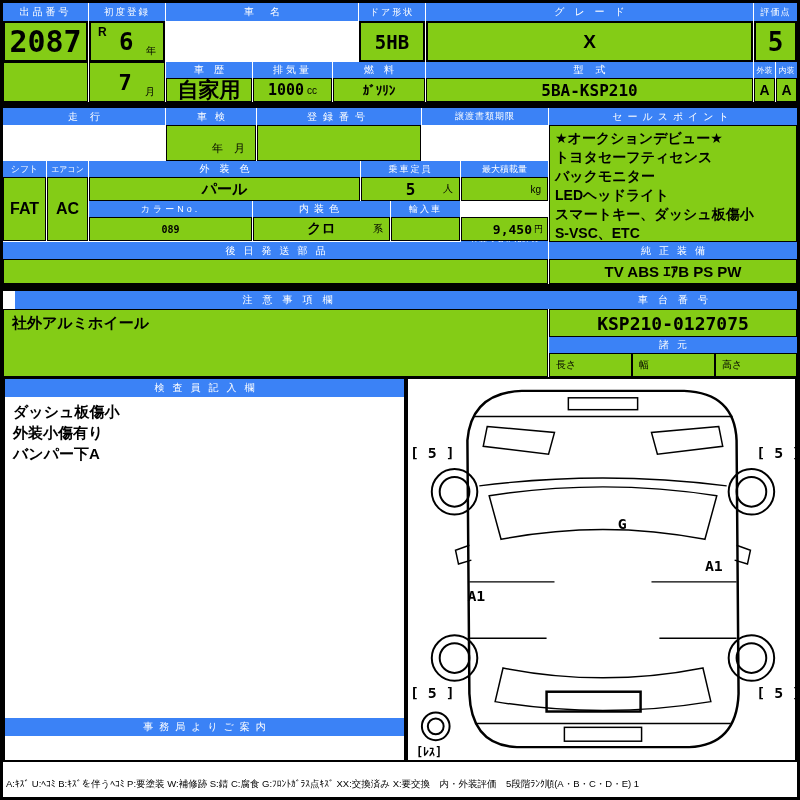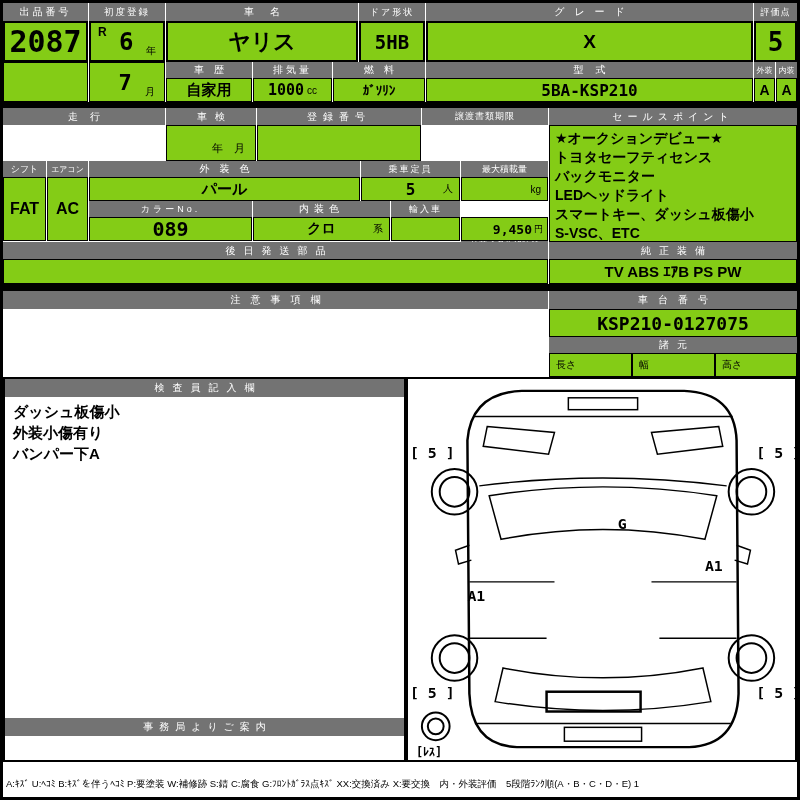--- a/index.html
+++ b/index.html
@@ -1,19 +1,19 @@
 <!DOCTYPE html>
 <html><head>
 <meta charset="utf-8">
 <style>
   html,body{margin:0;padding:0;}
   body{width:800px;height:800px;background:#fff;color:#000;font-family:"Liberation Sans","DejaVu Sans",sans-serif;}
   .sheet{position:relative;width:800px;height:800px;background:#fff;border:3px solid #000;box-sizing:border-box;overflow:hidden;}
   .a{position:absolute;box-sizing:border-box;}
-  .h{background:#737373;color:#fff;display:flex;align-items:center;justify-content:center;
+  .h{background:#3b82f6;color:#fff;display:flex;align-items:center;justify-content:center;
      font-size:10px;letter-spacing:4px;white-space:nowrap;overflow:hidden;}
   .c{background:#84cc16;border:1px solid #000;display:flex;align-items:center;justify-content:center;
      font-weight:bold;white-space:nowrap;overflow:hidden;}
   .bthick{border-width:2px;}
   .band{background:#000;}
   .num{font-family:"DejaVu Sans Mono","Liberation Mono",monospace;font-weight:bold;}
   .unit{font-size:10px;font-weight:normal;margin-left:3px;}
   .list{flex-direction:column;align-items:flex-start;justify-content:flex-start;}
   .softval{font-weight:normal;font-size:11px;justify-content:flex-end;align-items:flex-end;padding:0 10px 4px 0;}
   .toplft{align-items:flex-start;justify-content:flex-start;padding:4px 8px;}
@@ -30,33 +30,32 @@
   <div class="a h" style="left:356px;top:0;width:66px;height:18px;font-size:9px;letter-spacing:2px;">ドア形状</div>
   <div class="a h" style="left:423px;top:0;width:327px;height:18px;letter-spacing:10px;padding-left:10px;">グレード</div>
   <div class="a h" style="left:751px;top:0;width:43px;height:18px;font-size:9px;letter-spacing:1px;">評価点</div>
 
   <div class="a c bthick num" style="left:0;top:18px;width:85px;height:41px;font-size:30px;">2087</div>
   <div class="a c bthick" style="left:86px;top:18px;width:76px;height:41px;justify-content:space-between;padding:2px 7px;">
     <span style="font-size:12px;align-self:flex-start;">R</span>
     <span class="num" style="font-size:24px;">6</span>
     <span style="font-size:10px;font-weight:normal;align-self:flex-end;">年</span>
   </div>
-  <div class="a c bthick" style="left:163px;top:18px;width:192px;height:41px;font-size:22px;">ヤリス</div>
   <div class="a c bthick num" style="left:356px;top:18px;width:66px;height:41px;font-size:19px;">5HB</div>
   <div class="a c bthick" style="left:423px;top:18px;width:327px;height:41px;font-size:19px;">X</div>
   <div class="a c bthick num" style="left:751px;top:18px;width:43px;height:41px;font-size:26px;">5</div>
 
   <div class="a c" style="left:0;top:59px;width:85px;height:40px;"></div>
   <div class="a c" style="left:86px;top:59px;width:76px;height:40px;justify-content:space-between;padding:2px 9px;">
     <span style="width:6px;"></span>
     <span class="num" style="font-size:22px;">7</span>
     <span style="font-size:10px;font-weight:normal;align-self:flex-end;">月</span>
   </div>
   <div class="a h" style="left:163px;top:59px;width:86px;height:16px;letter-spacing:10px;padding-left:10px;">車歴</div>
-  <div class="a c" style="left:163px;top:75px;width:86px;height:24px;font-size:15px;">自家用</div>
+  <div class="a c" style="left:163px;top:75px;width:86px;height:24px;font-size:21px;">自家用</div>
   <div class="a h" style="left:250px;top:59px;width:79px;height:16px;letter-spacing:3px;">排気量</div>
   <div class="a c" style="left:250px;top:75px;width:79px;height:24px;">
     <span class="num" style="font-size:15px;">1000</span>
     <span class="unit">cc</span>
   </div>
   <div class="a h" style="left:330px;top:59px;width:92px;height:16px;letter-spacing:10px;padding-left:10px;">燃料</div>
   <div class="a c" style="left:330px;top:75px;width:92px;height:24px;font-size:13px;">ｶﾞｿﾘﾝ</div>
   <div class="a h" style="left:423px;top:59px;width:327px;height:16px;letter-spacing:12px;padding-left:12px;">型式</div>
   <div class="a c num" style="left:423px;top:75px;width:327px;height:24px;font-size:16px;">5BA-KSP210</div>
   <div class="a h" style="left:751px;top:59px;width:21px;height:16px;font-size:8px;letter-spacing:0;">外装</div>
@@ -89,42 +88,43 @@
   <div class="a h" style="left:86px;top:158px;width:271px;height:16px;letter-spacing:10px;padding-left:10px;">外装色</div>
   <div class="a c" style="left:86px;top:174px;width:271px;height:24px;font-size:15px;">パール</div>
   <div class="a h" style="left:358px;top:158px;width:99px;height:16px;font-size:9px;letter-spacing:2px;">乗車定員</div>
   <div class="a c" style="left:358px;top:174px;width:99px;height:24px;position:absolute;">
     <span class="num" style="font-size:16px;">5</span>
     <span style="position:absolute;right:6px;font-size:10px;font-weight:normal;">人</span>
   </div>
   <div class="a h" style="left:458px;top:158px;width:87px;height:16px;font-size:9px;letter-spacing:0;">最大積載量</div>
   <div class="a c" style="left:458px;top:174px;width:87px;height:24px;justify-content:flex-end;padding-right:6px;font-size:10px;font-weight:normal;">kg</div>
   <div class="a h" style="left:86px;top:198px;width:163px;height:16px;font-size:9px;letter-spacing:3px;">カラーNo.</div>
-  <div class="a c num" style="left:86px;top:214px;width:163px;height:24px;font-size:20px;">089</div>
+  <div class="a c num" style="left:86px;top:214px;width:163px;height:24px;font-size:10px;">089</div>
   <div class="a h" style="left:250px;top:198px;width:137px;height:16px;letter-spacing:5px;">内装色</div>
   <div class="a c" style="left:250px;top:214px;width:137px;height:24px;position:absolute;">
     <span style="font-size:14px;">クロ</span>
     <span style="position:absolute;right:6px;font-size:10px;font-weight:normal;">系</span>
   </div>
   <div class="a h" style="left:388px;top:198px;width:69px;height:16px;font-size:9px;letter-spacing:2px;">輸入車</div>
   <div class="a c" style="left:388px;top:214px;width:69px;height:24px;"></div>
   <div class="a h" style="left:458px;top:198px;width:87px;height:16px;font-size:8.5px;letter-spacing:0;margin-top:35px;">リサイクル預託金</div>
   <div class="a c" style="left:458px;top:214px;width:87px;height:24px;justify-content:flex-end;padding-right:4px;">
     <span class="num" style="font-size:13px;">9,450</span>
     <span style="font-size:9px;font-weight:normal;margin-left:2px;">円</span>
   </div>
 
   <div class="a h" style="left:0;top:239px;width:545px;height:17px;letter-spacing:8px;padding-left:8px;">後日発送部品</div>
   <div class="a c" style="left:0;top:256px;width:545px;height:25px;"></div>
   <div class="a h" style="left:546px;top:239px;width:248px;height:17px;letter-spacing:8px;padding-left:8px;">純正装備</div>
   <div class="a c" style="left:546px;top:256px;width:248px;height:25px;font-size:15px;">TV ABS ｴｱB PS PW</div>
 
   <div class="a band" style="left:0;top:281px;width:794px;height:7px;"></div>
 
-  <div class="a h" style="left:0;top:288px;width:545px;height:18px;letter-spacing:10px;padding-left:10px;">注意事項欄</div>
+  <div class="a h" style="left:12px;top:288px;width:545px;height:18px;letter-spacing:10px;padding-left:10px;">注意事項欄</div>
+  <div class="a c toplft" style="left:0;top:306px;width:545px;height:68px;font-size:15px;">社外アルミホイール</div>
   <div class="a h" style="left:546px;top:288px;width:248px;height:18px;letter-spacing:10px;padding-left:10px;">車台番号</div>
   <div class="a c num" style="left:546px;top:306px;width:248px;height:28px;font-size:18px;">KSP210-0127075</div>
   <div class="a h" style="left:546px;top:334px;width:248px;height:16px;letter-spacing:8px;padding-left:8px;">諸元</div>
   <div class="a c" style="left:546px;top:350px;width:83px;height:24px;justify-content:flex-start;padding-left:6px;font-size:10px;font-weight:normal;">長さ</div>
   <div class="a c" style="left:629px;top:350px;width:83px;height:24px;justify-content:flex-start;padding-left:6px;font-size:10px;font-weight:normal;">幅</div>
   <div class="a c" style="left:712px;top:350px;width:82px;height:24px;justify-content:flex-start;padding-left:6px;font-size:10px;font-weight:normal;">高さ</div>
 
   <div class="a" style="left:0;top:374px;width:403px;height:385px;border:2px solid #000;"></div>
   <div class="a h" style="left:2px;top:376px;width:399px;height:18px;letter-spacing:8px;padding-left:8px;">検査員記入欄</div>
   <div class="a list" style="left:2px;top:394px;width:399px;height:320px;display:flex;font-weight:bold;font-size:15px;line-height:21px;padding:4px 8px;">

